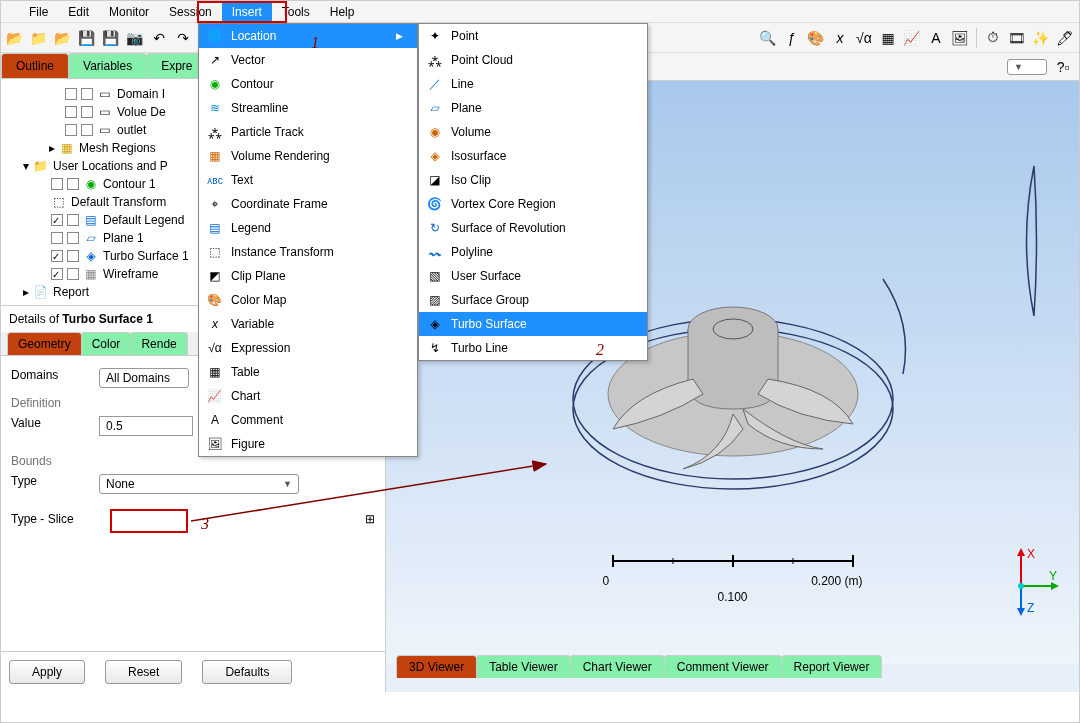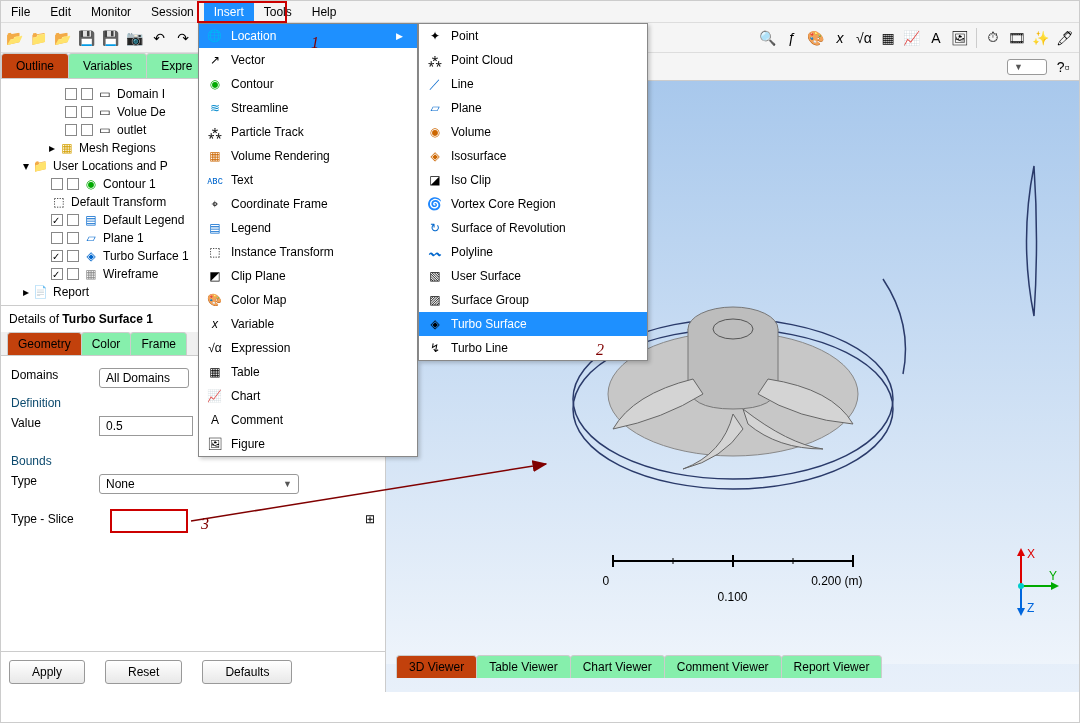--- a/index.html
+++ b/index.html
@@ -1,17 +1,17 @@
 <!DOCTYPE html>
 <html><head>
 <meta charset="utf-8">
 <style>
 *{box-sizing:border-box;margin:0;padding:0;font-family:Tahoma,Arial,sans-serif;font-size:12px;color:#000}
 body{width:1080px;height:723px;background:#fff;position:relative;overflow:hidden;border:1px solid #ccc}
-.menubar{height:22px;background:#f5f5f5;border-bottom:1px solid #ddd;display:flex;align-items:center;padding:0 0}
+.menubar{height:22px;background:#f5f5f5;border-bottom:1px solid #ddd;display:flex;align-items:center;padding:0 18px}
 .menubar span{padding:3px 10px;cursor:pointer}
 .menubar .hl{background:#1e90ff;color:#fff}
 .highlight-box{border:2px solid #c00;position:absolute;pointer-events:none}
 .toolbar{height:30px;background:#f5f5f5;border-bottom:1px solid #ddd;display:flex;align-items:center;padding:0 4px;gap:4px}
 .tb-icon{width:20px;height:20px;display:inline-flex;align-items:center;justify-content:center;font-size:14px}
 .sep{width:1px;height:20px;background:#ccc;margin:0 2px}
 .main{display:flex;height:calc(100% - 52px - 30px)}
 .left{width:385px;border-right:1px solid #ccc;background:#fff;display:flex;flex-direction:column}
 .tabs{display:flex;border-bottom:1px solid #ccc;background:#f0f0f0}
 .tab{padding:5px 14px;border:1px solid #ccc;border-bottom:none;background:#c2410c;margin-right:-1px;border-radius:4px 4px 0 0;cursor:pointer}
@@ -27,21 +27,21 @@
 .bold{font-weight:normal}
 .details-label{padding:6px 8px;border-top:1px solid #ccc}
 .detail-tabs{display:flex;border-bottom:1px solid #ccc;background:#f0f0f0;padding-left:6px}
 .detail-tabs .tab{padding:4px 10px}
 .form{padding:6px 10px;flex:1;overflow:auto}
 .form .frow{display:flex;align-items:flex-start;margin:6px 0;gap:8px}
 .form .lbl{width:80px}
 .combo{border:1px solid #999;background:#fff;padding:2px 6px;display:flex;justify-content:space-between;align-items:center;min-width:200px;border-radius:3px}
 .combo .arrow{font-size:9px;color:#555}
 .input{border:1px solid #999;background:#fff;padding:2px 6px;width:200px}
-.section{margin-top:8px;color:#0c4a6e}
+.section{margin-top:8px;color:#737373}
 .btnrow{display:flex;gap:20px;padding:8px;border-top:1px solid #ccc}
 .btn{border:1px solid #999;background:linear-gradient(#fff,#e8e8e8);padding:4px 22px;border-radius:3px;cursor:pointer}
 .right{flex:1;position:relative;background:linear-gradient(#b0cdf0,#e8f0fa)}
 .viewer-tb{height:28px;background:#f5f5f5;border-bottom:1px solid #ccc;display:flex;align-items:center;padding:0 6px;gap:6px}
 .viewer-area{position:absolute;top:28px;left:0;right:0;bottom:28px;background:linear-gradient(#a8c8ec,#eef4fb);overflow:hidden}
 .impeller{position:absolute;left:50%;top:52%;transform:translate(-50%,-50%)}
 .bottom-tabs{position:absolute;bottom:14px;left:0;height:26px;display:flex;align-items:flex-end;padding-left:10px}
 .bottom-tabs .tab{padding:4px 12px}
 .dropdown{position:absolute;background:#fff;border:1px solid #888;box-shadow:2px 2px 4px rgba(0,0,0,.2);z-index:50}
 .dropdown .item{display:flex;align-items:center;gap:8px;padding:4px 14px 4px 8px;white-space:nowrap;cursor:pointer}
@@ -174,21 +174,21 @@
           <span class="bold">Report</span>
         </div>
     </div>
 
     <div class="details-label">
       <span>Details of </span><b>Turbo Surface 1</b>
     </div>
     <div class="detail-tabs">
       <div class="tab">Geometry</div>
       <div class="tab inactive">Color</div>
-      <div class="tab inactive">Frame</div>
+      <div class="tab inactive">Rende</div>
     </div>
     <div class="form">
       <div class="frow">
         <div class="lbl">Domains</div>
         <div class="combo" style="min-width:90px">
             <span>All Domains</span>
           </div>
       </div>
       <div class="section">Definition</div>
       <div class="frow">

